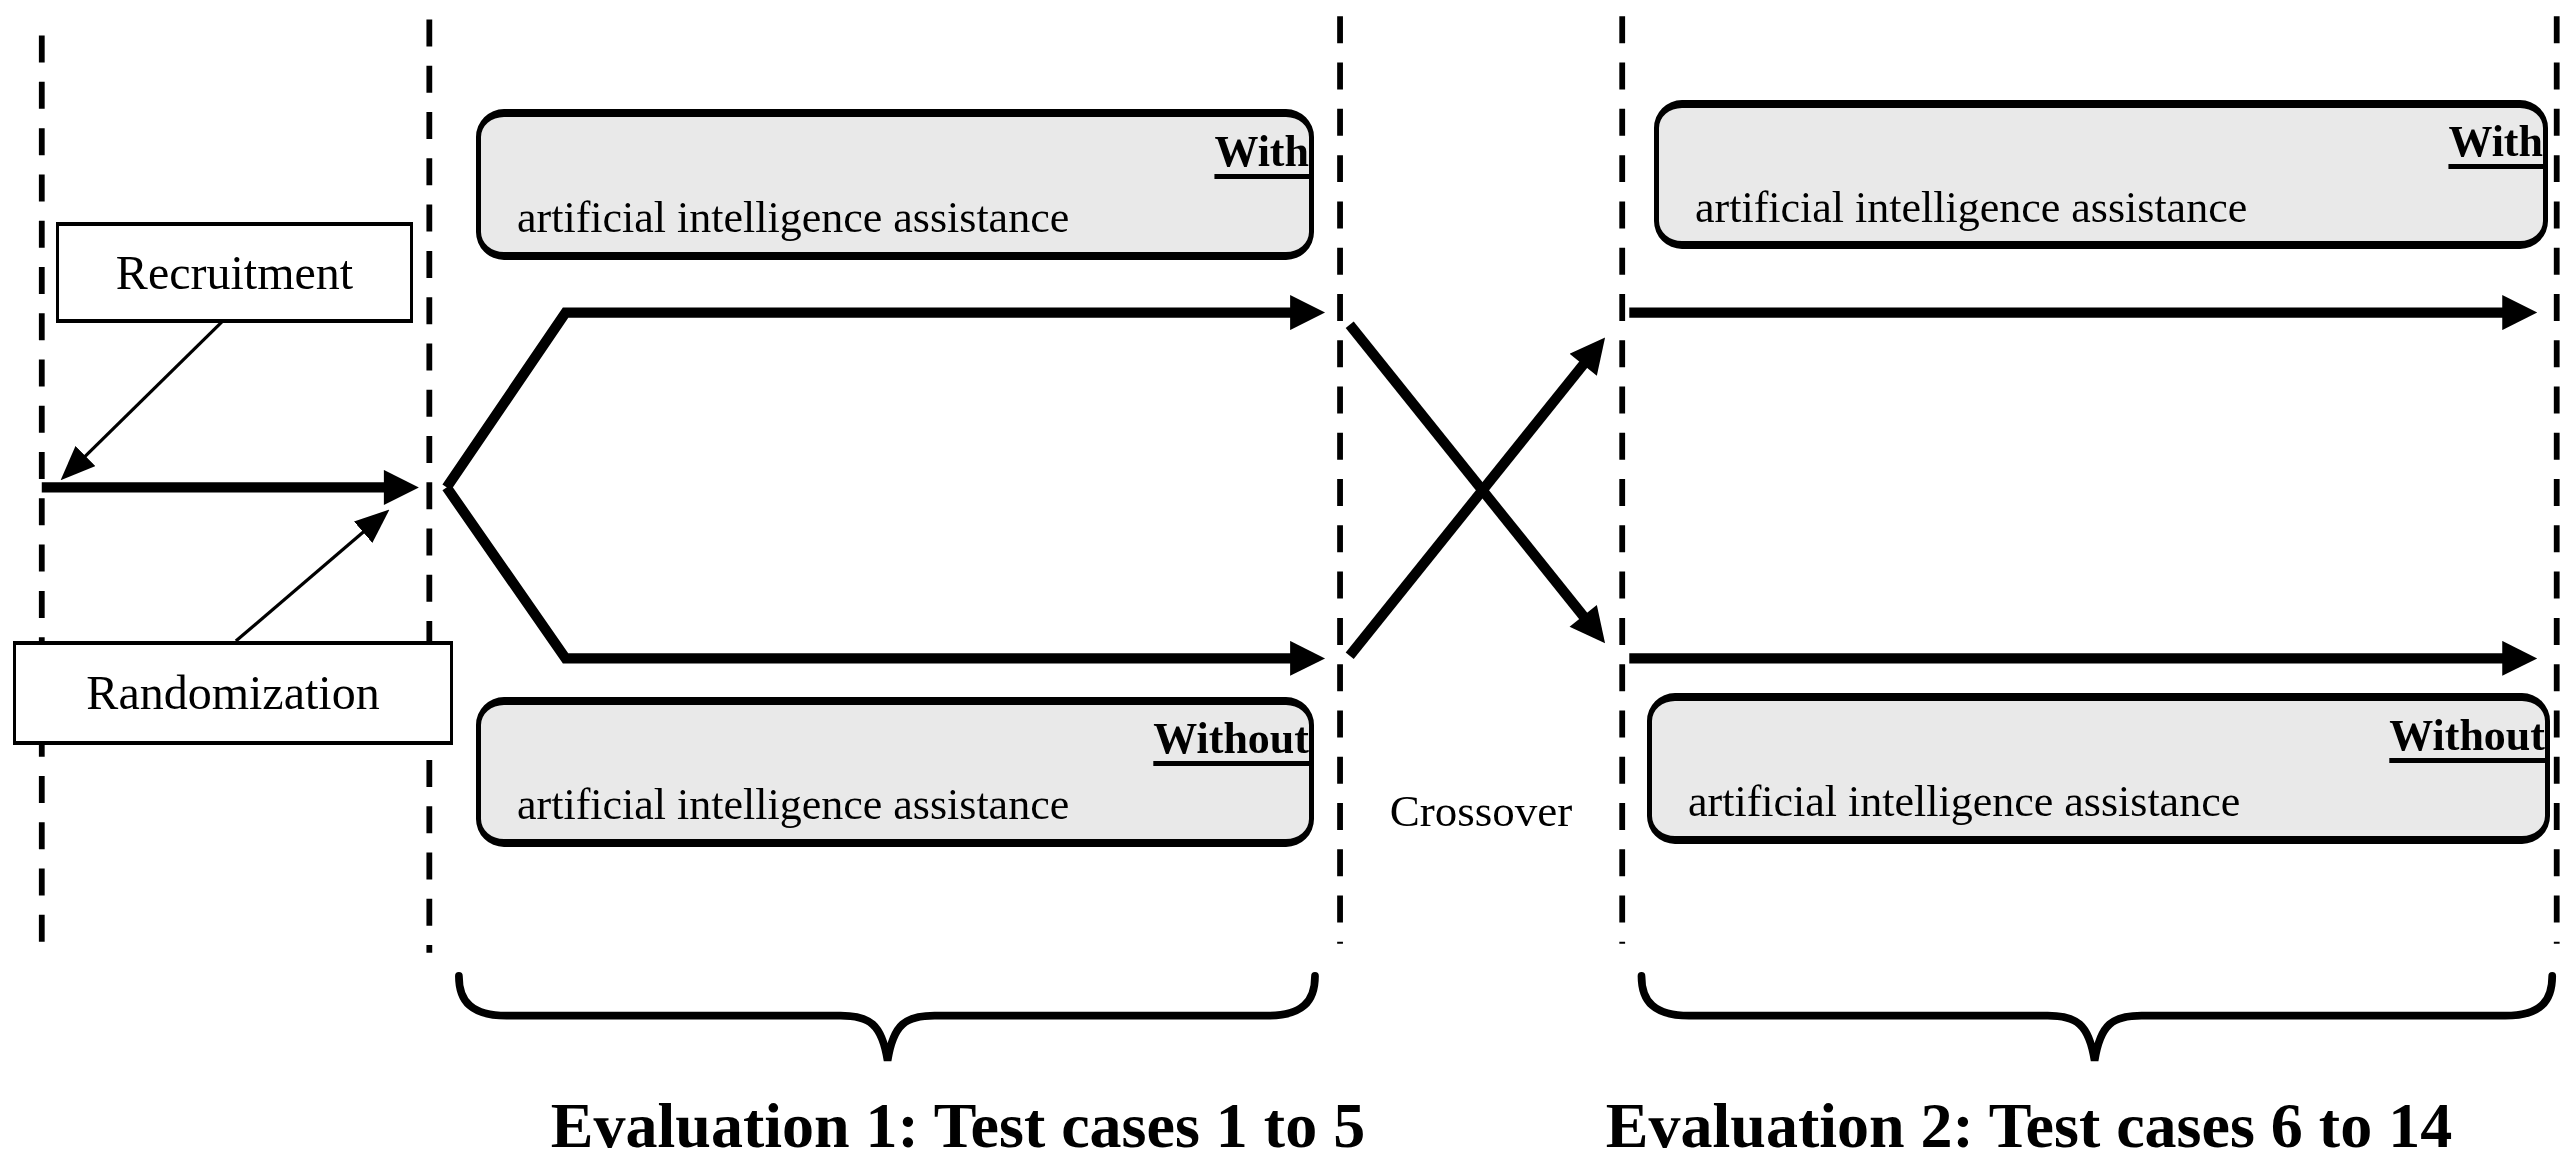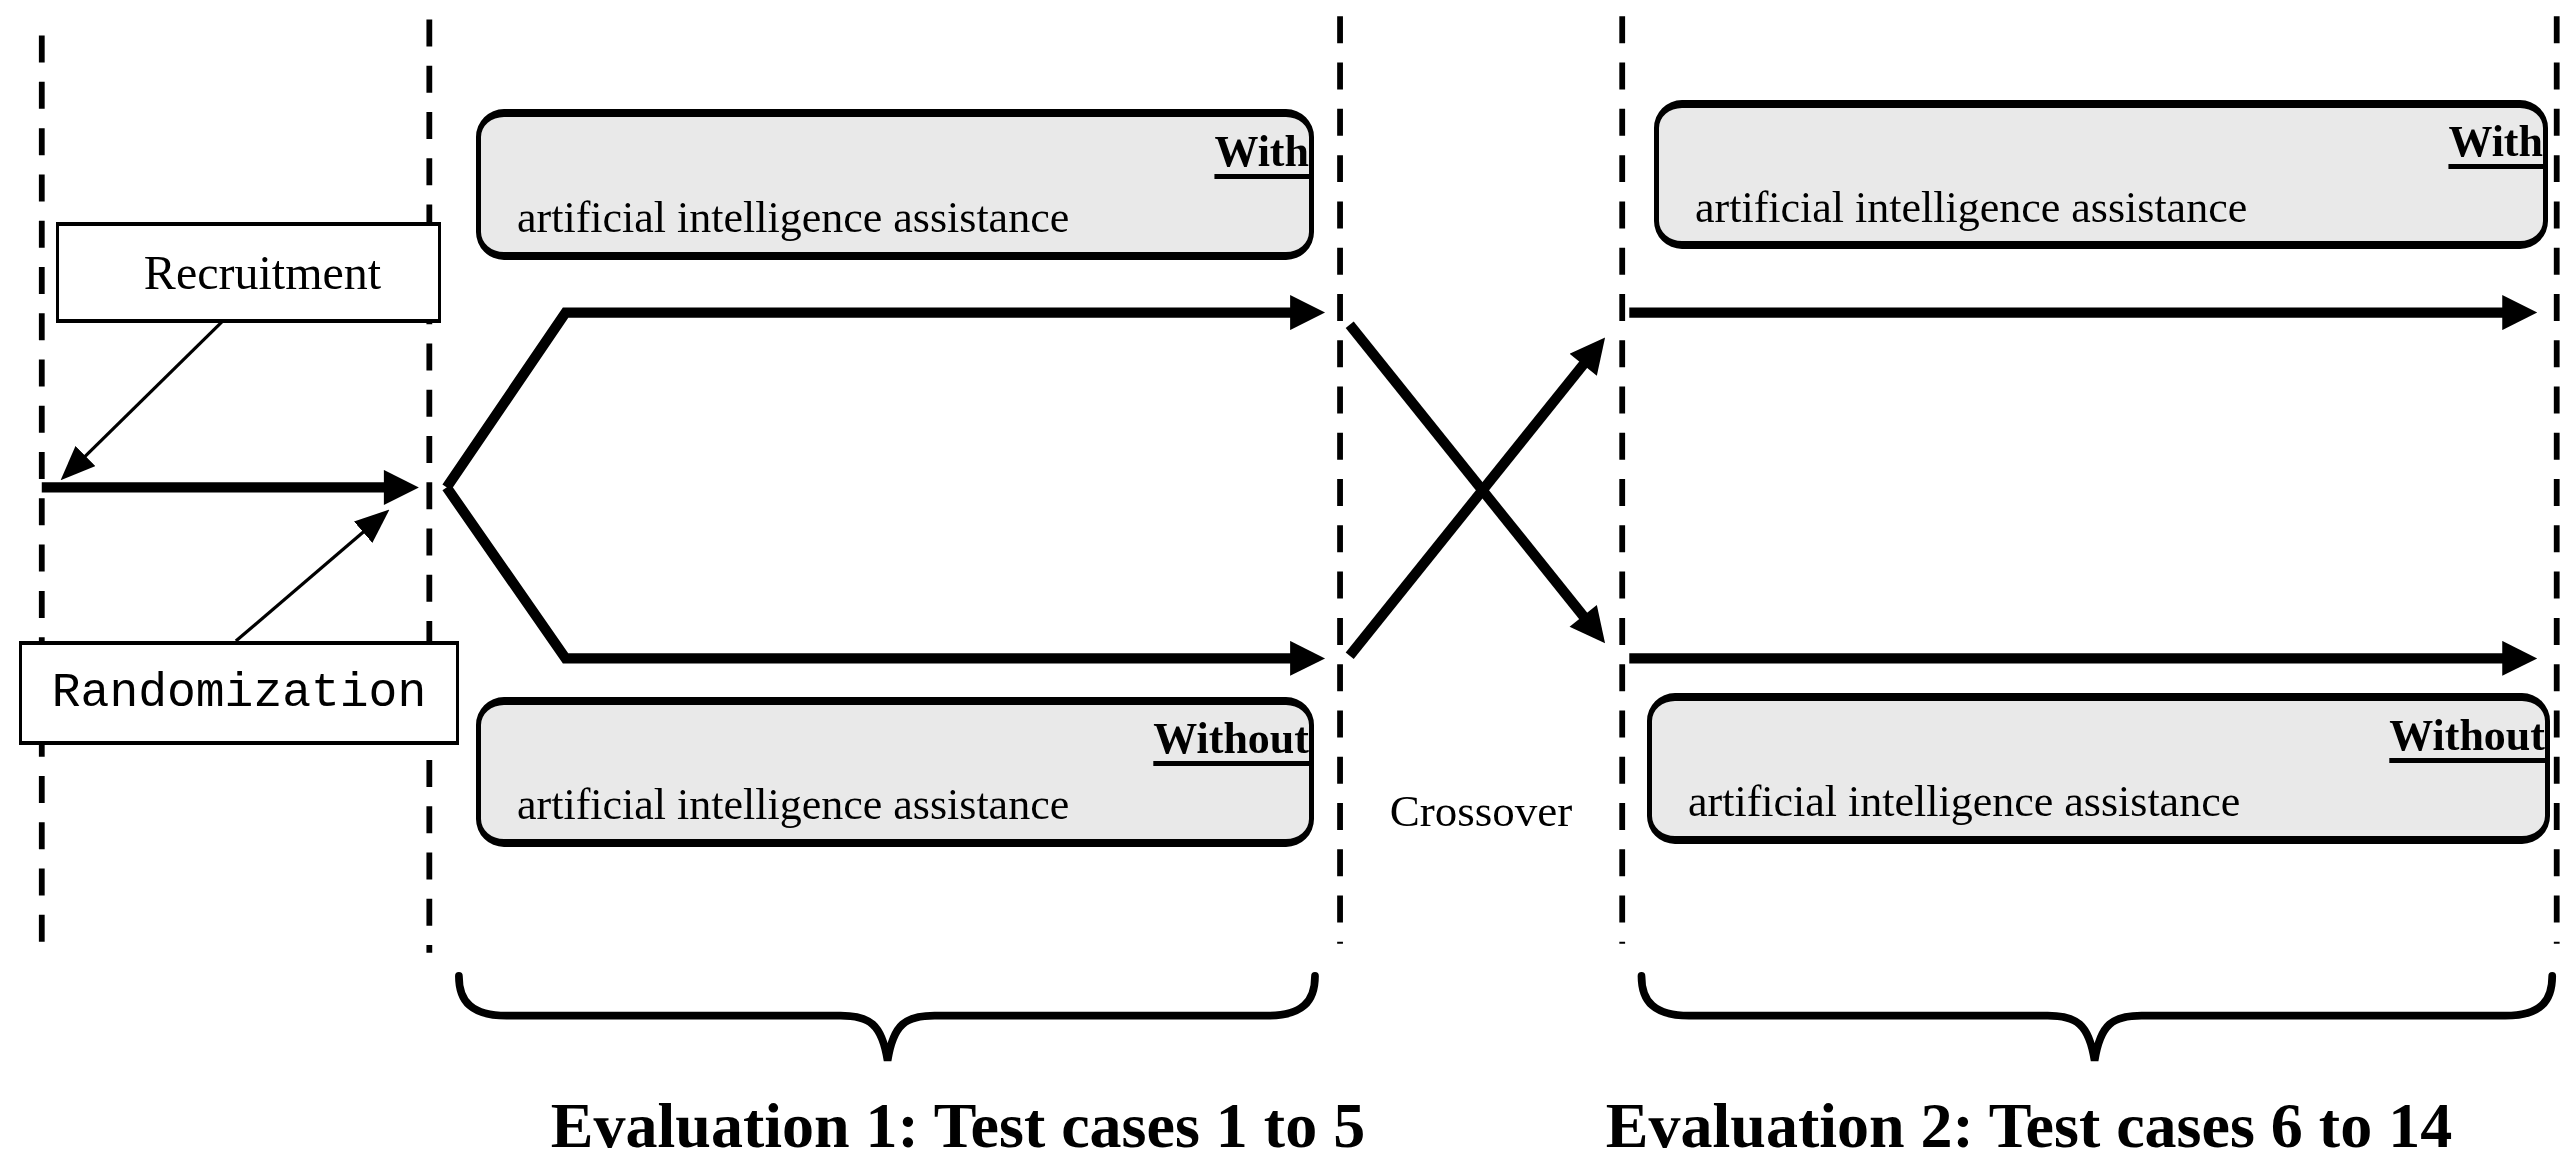--- a/index.html
+++ b/index.html
@@ -96,24 +96,24 @@
     <line class="thick" x1="2100" y1="505" x2="2465" y2="960" marker-end="url(#ah)"></line>
     <line class="thick" x1="2100" y1="1020" x2="2465" y2="565" marker-end="url(#ah)"></line>
 
     <line class="thick" x1="2535" y1="486" x2="3896" y2="486" marker-end="url(#ah)"></line>
     <line class="thick" x1="2535" y1="1024" x2="3896" y2="1024" marker-end="url(#ah)"></line>
 
     <path class="brace" d="M 714,1518 C 714,1558 734,1580 788,1580 L 1308,1580 C 1352,1580 1372,1592 1381,1650 C 1390,1592 1410,1580 1454,1580 L 1972,1580 C 2026,1580 2046,1558 2046,1518"></path>
     <path class="brace" d="M 2554,1518 C 2554,1558 2574,1580 2628,1580 L 3186,1580 C 3230,1580 3250,1592 3259,1650 C 3268,1592 3288,1580 3332,1580 L 3898,1580 C 3952,1580 3971,1558 3971,1518"></path>
   </svg>
 
-  <div class="label-box" style="left:56px;top:222px;width:351px;height:93px;padding-left:28px;">
+  <div class="label-box" style="left:56px;top:222px;width:351px;height:93px;">
     <span>Recruitment</span>
   </div>
-  <div class="label-box" style="left:19px;top:641px;width:434px;height:96px;font-family:Liberation Mono, monospace;">
+  <div class="label-box" style="left:13px;top:641px;width:434px;height:96px;">
     <span>Randomization</span>
   </div>
 
   <div class="arm-box" style="left:476px;top:109px;width:838px;height:151px;">
     <div class="arm-title">With</div>
     <div class="arm-subtitle">artificial intelligence assistance</div>
   </div>
   <div class="arm-box" style="left:476px;top:697px;width:838px;height:150px;">
     <div class="arm-title">Without</div>
     <div class="arm-subtitle">artificial intelligence assistance</div>

